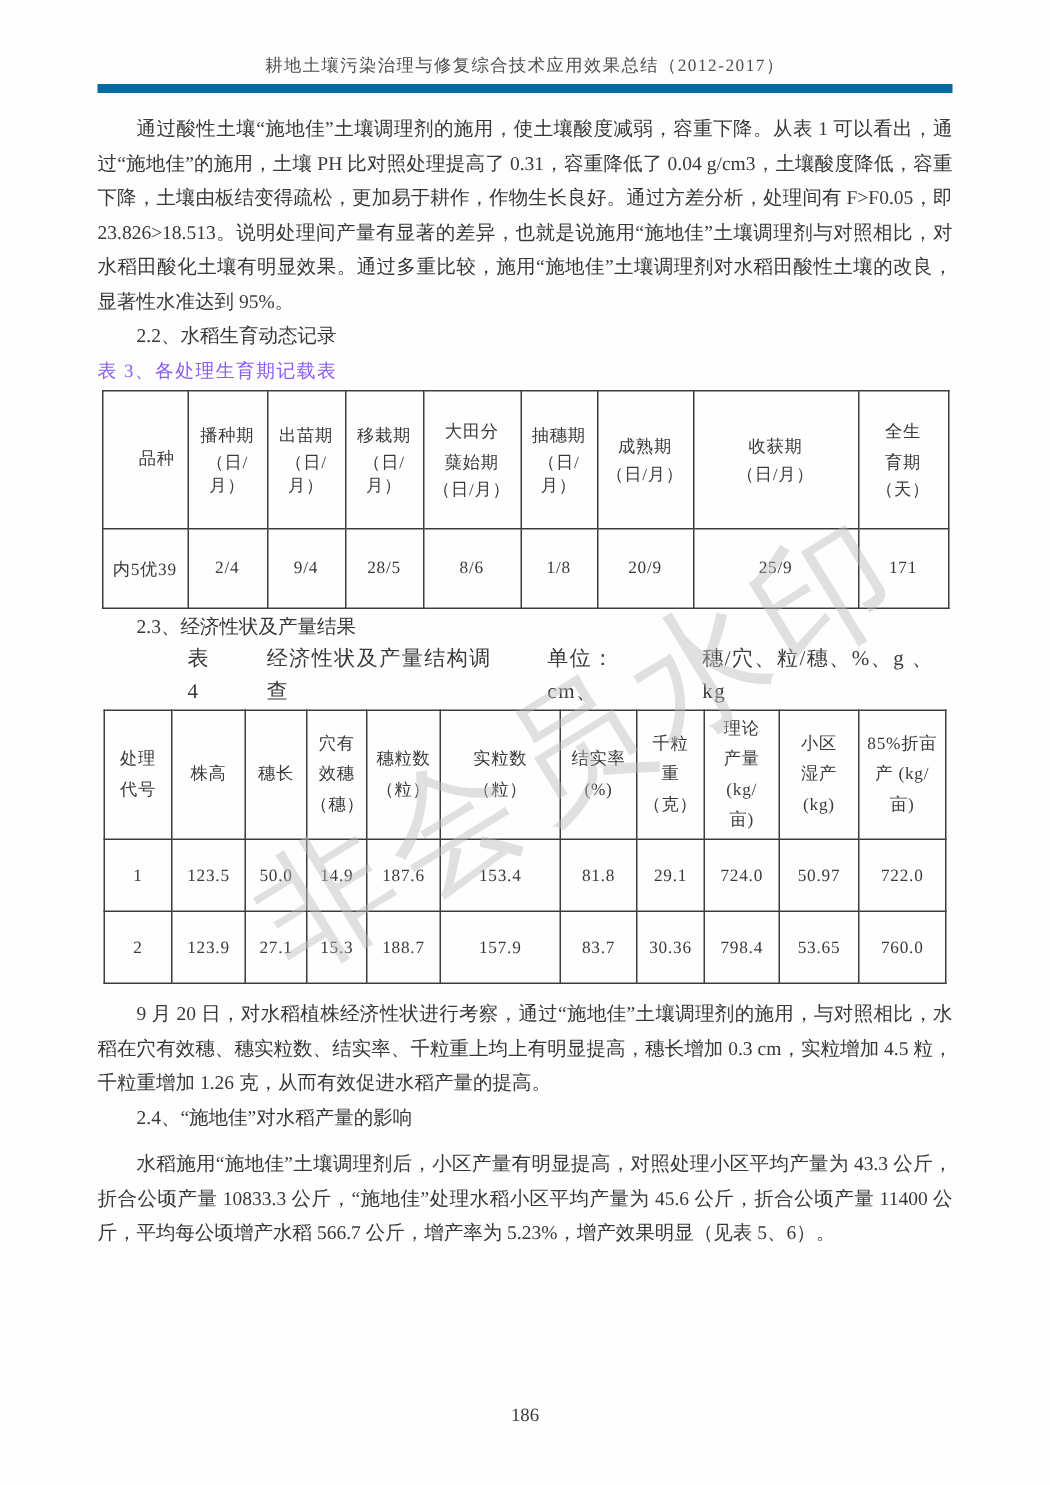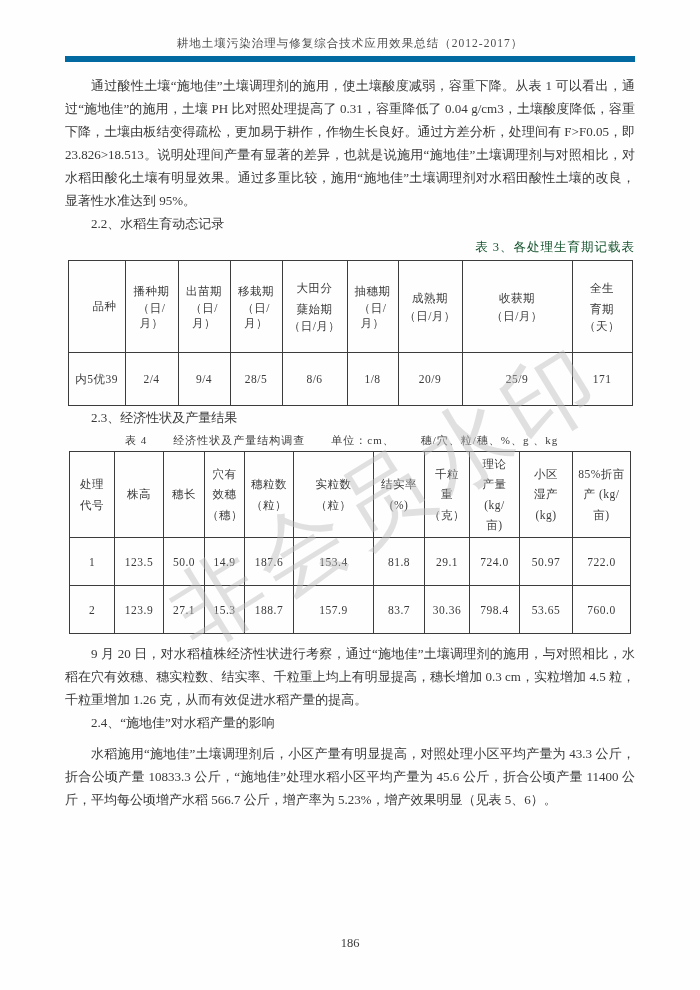--- a/index.html
+++ b/index.html
@@ -30,26 +30,26 @@
   }
   .para.tight{margin-top:8px;}
   .sec-heading{
     margin:0;font-size:13px;line-height:23px;
     text-indent:2em;font-weight:normal;color:#383838;
   }
   
   .tbl-caption{
     margin:1px 0 2px 0;
     font-size:12.5px;line-height:22px;
-    text-align:right;color:#14532d;letter-spacing:1px;
+    text-align:left;color:#8b5cf6;letter-spacing:1px;
   }
   .tbl4-caption{
     display:flex;align-items:baseline;
     padding-left:60px;gap:0;
-    font-size:11px;line-height:22px;color:#3a3a3a;
+    font-size:14px;line-height:22px;color:#3a3a3a;
   }
   .tbl4-caption .seg{margin-right:26px;letter-spacing:1px;}
   .tbl4-caption .seg:last-child{margin-right:0;}
   
   table.doc{
     border-collapse:collapse;table-layout:fixed;
     margin:0 auto;background:transparent;
   }
   table.doc td{
     border:1px solid #3c3c3c;

